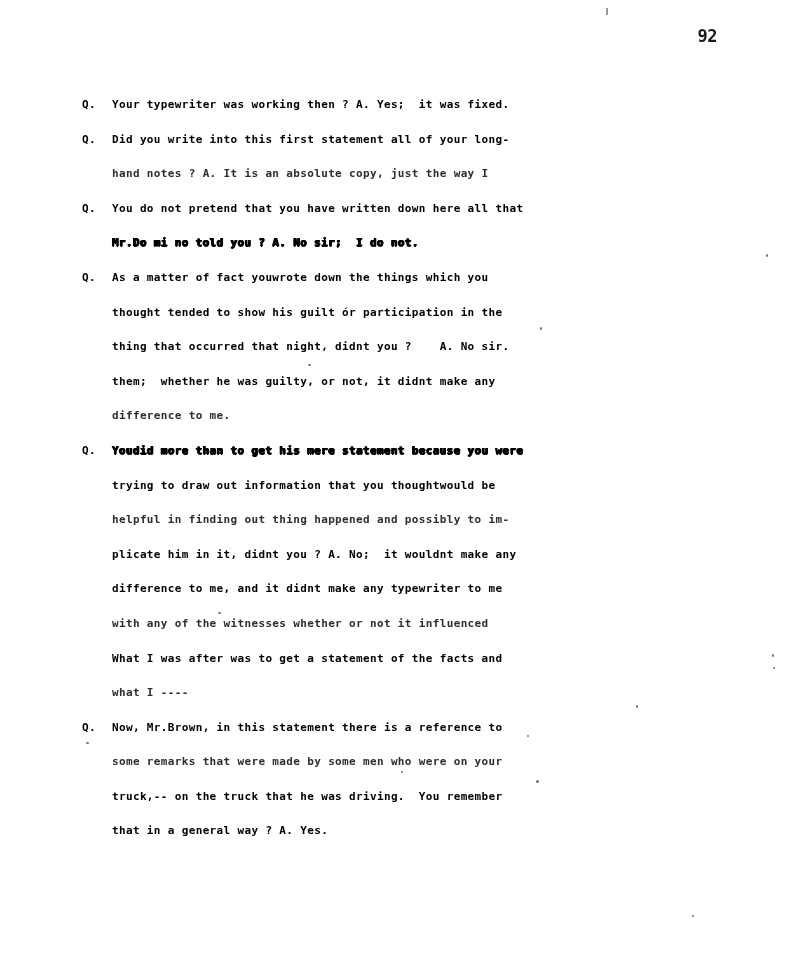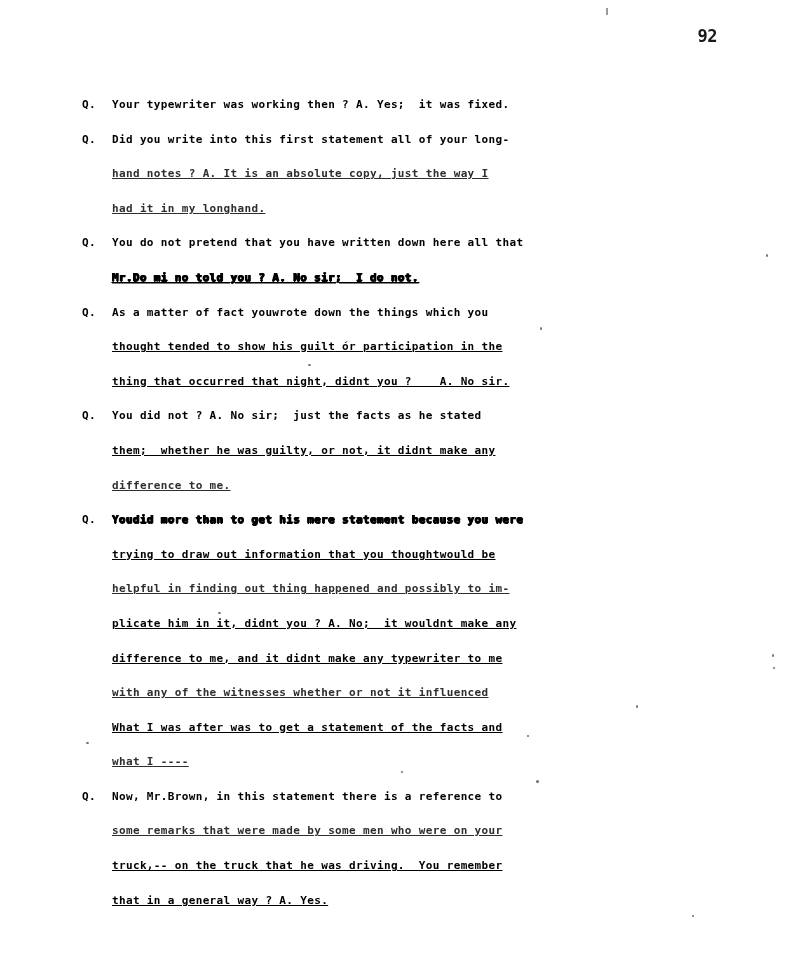--- a/index.html
+++ b/index.html
@@ -52,21 +52,20 @@
     line-height: 34.6px;
     white-space: pre;
     font-family: "DejaVu Sans Mono", "Liberation Mono", monospace;
     font-size: 11px;
     font-weight: 700;
     letter-spacing: 0.35px;
     color: #101010;
   }
   .qline.indent {
     padding-left: 30px;
-    text-decoration: underline;
   }
   .qline .qmark {
     display: inline-block;
     width: 30px;
   }
   
   .qline.ink-light { color: #2e2e2e; }
   .qline.ink-heavy { color: #000000; }
   .overstrike {
     position: relative;
@@ -89,33 +88,31 @@
   <div class="page-number">92</div>
 
   <div class="transcript">
 
     <div class="qline ink-heavy"><span class="qmark">Q.</span><span>Your typewriter was working then ? A. Yes;  it was fixed.</span></div>
 
     <div class="qline ink-heavy"><span class="qmark">Q.</span><span>Did you write into this first statement all of your long-</span></div>
 
     <div class="qline indent ink-light"><span>hand notes ? A. It is an absolute copy, just the way I</span></div>
 
-    <div class="qline indent ink-light"><span>had it in my longhand.</span></div>
 
     <div class="qline ink-heavy"><span class="qmark">Q.</span><span>You do not pretend that you have written down here all that</span></div>
 
     <div class="qline indent ink-heavy"><span class="overstrike">Mr.Do mi no told you ? A. No sir;  I do not.</span></div>
 
     <div class="qline ink-heavy"><span class="qmark">Q.</span><span>As a matter of fact youwrote down the things which you</span></div>
 
     <div class="qline indent ink-heavy"><span>thought tended to show his guilt ór participation in the</span></div>
 
     <div class="qline indent ink-heavy"><span>thing that occurred that night, didnt you ?    A. No sir.</span></div>
 
-    <div class="qline ink-heavy"><span class="qmark">Q.</span><span>You did not ? A. No sir;  just the facts as he stated</span></div>
 
     <div class="qline indent ink-heavy"><span>them;  whether he was guilty, or not, it didnt make any</span></div>
 
     <div class="qline indent ink-light"><span>difference to me.</span></div>
 
     <div class="qline ink-heavy"><span class="qmark">Q.</span><span class="overstrike">Youdid more than to get his mere statement because you were</span></div>
 
     <div class="qline indent ink-heavy"><span>trying to draw out information that you thoughtwould be</span></div>
 
     <div class="qline indent ink-light"><span>helpful in finding out thing happened and possibly to im-</span></div>

